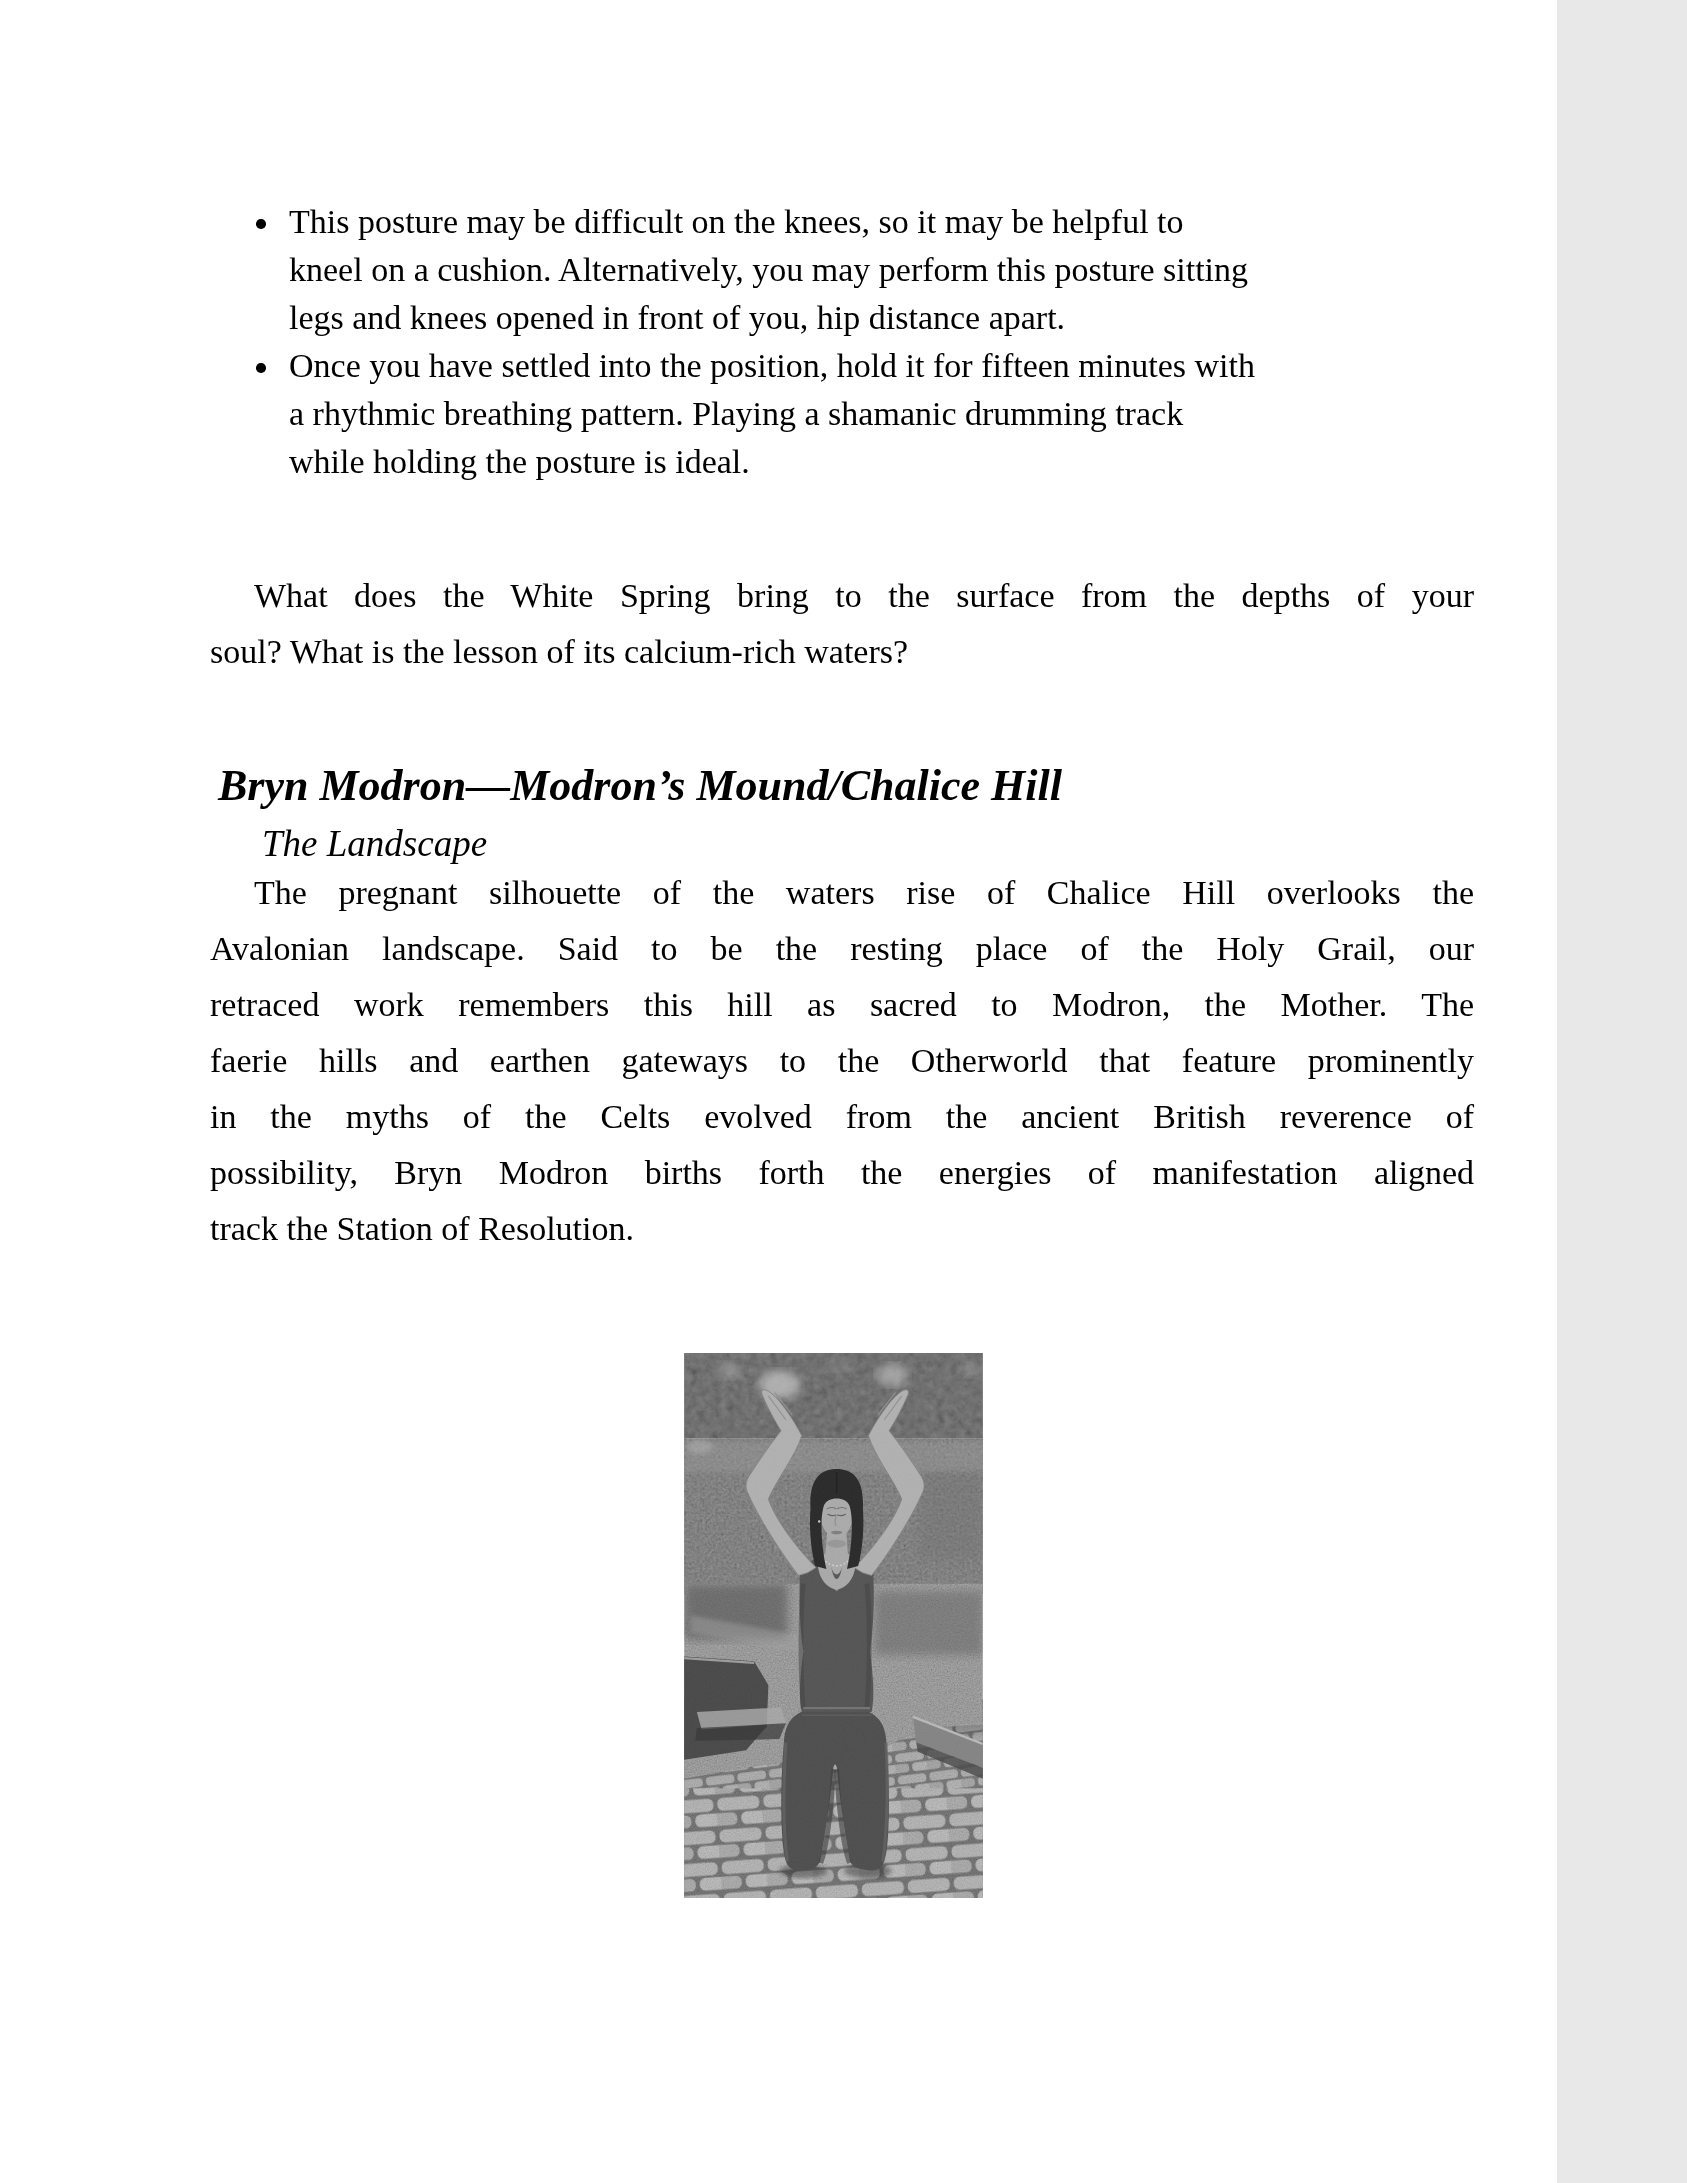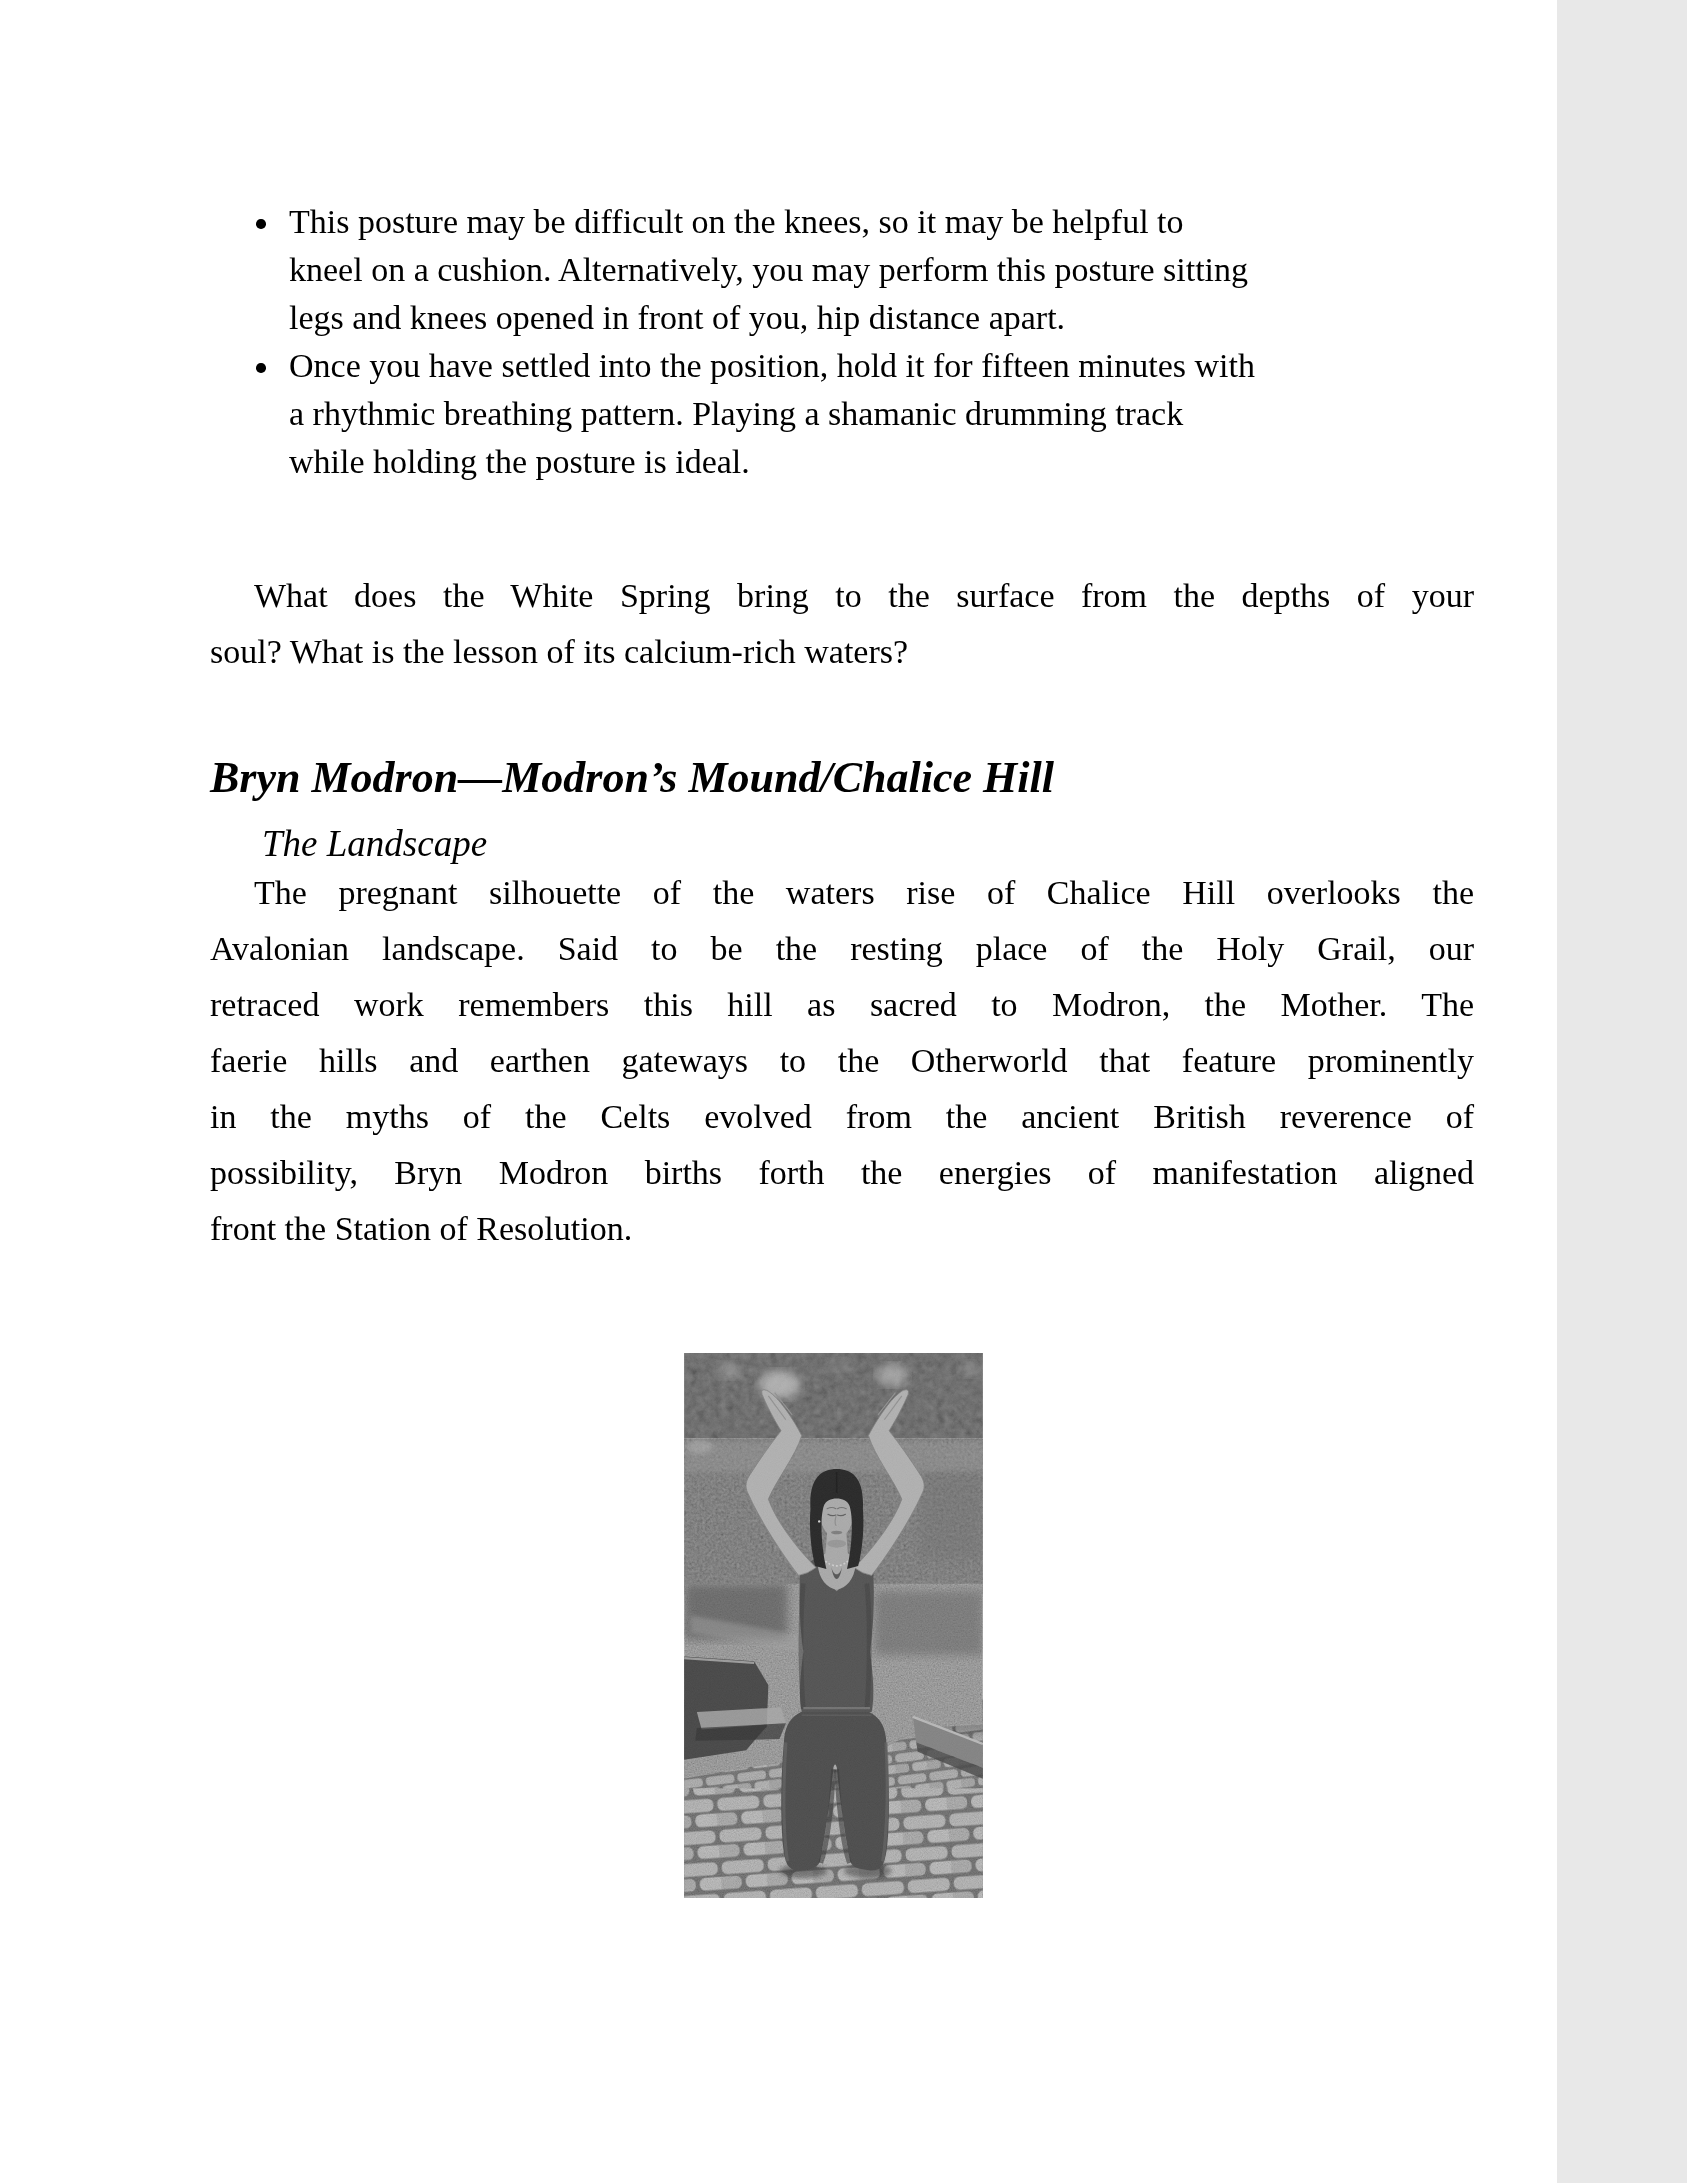--- a/index.html
+++ b/index.html
@@ -15,21 +15,21 @@
   .bullet-item{position:relative;padding-left:79px;}
   .dot{position:absolute;left:46px;top:21.4px;width:9.5px;height:9.5px;background:#000;border-radius:50%;}
   .bl{font-size:34px;line-height:48px;white-space:normal;}
   .para{position:absolute;left:210px;width:1264px;}
   .p1{top:568px;}
   .p1 .bl{line-height:56px;}
   .p2{top:865px;}
   .p2 .bl{line-height:56px;}
   .j{text-align:justify;text-align-last:justify;}
   .indent{text-indent:44px;}
-  .heading{position:absolute;left:210px;top:749px;margin:0;font-size:44px;line-height:57px;font-weight:bold;font-style:italic;white-space:nowrap;}
+  .heading{position:absolute;left:210px;top:749px;margin:8px;font-size:44px;line-height:57px;font-weight:bold;font-style:italic;white-space:nowrap;}
   .subheading{position:absolute;left:262px;top:815px;margin:0;font-size:37px;line-height:57px;font-weight:normal;font-style:italic;white-space:nowrap;}
   .photo{position:absolute;left:684px;top:1353px;width:299px;height:545px;margin:0;}
   .photo svg{display:block;width:100%;height:100%;}
 </style>
 </head>
 <body>
 
 <div class="page">
 
   <ul class="bullets">
@@ -55,21 +55,21 @@
   <h2 class="heading">Bryn Modron—Modron’s Mound/Chalice Hill</h2>
   <h3 class="subheading">The Landscape</h3>
 
   <div class="para p2">
     <div class="bl j indent">The pregnant silhouette of the waters rise of Chalice Hill overlooks the</div>
     <div class="bl j">Avalonian landscape. Said to be the resting place of the Holy Grail, our</div>
     <div class="bl j">retraced work remembers this hill as sacred to Modron, the Mother. The</div>
     <div class="bl j">faerie hills and earthen gateways to the Otherworld that feature prominently</div>
     <div class="bl j">in the myths of the Celts evolved from the ancient British reverence of</div>
     <div class="bl j">possibility, Bryn Modron births forth the energies of manifestation aligned</div>
-    <div class="bl">front the Station of Resolution.</div>
+    <div class="bl">track the Station of Resolution.</div>
   </div>
 
   <figure class="photo" role="img" aria-label="Black-and-white photograph of a woman kneeling upright on a cobblestone path in front of a clipped hedge, arms raised overhead in a wide V with wrists flexed and palms opening outward, eyes closed.">
     <svg viewBox="0 0 376 686" xmlns="http://www.w3.org/2000/svg">
       <defs>
         <filter id="nzTrees" x="0%" y="0%" width="100%" height="100%">
           <feTurbulence type="fractalNoise" baseFrequency="0.11" numOctaves="4" seed="7"></feTurbulence>
           <feColorMatrix type="matrix" values="0.33 0.33 0.33 0 0  0.33 0.33 0.33 0 0  0.33 0.33 0.33 0 0  0 0 0 0 1"></feColorMatrix>
         </filter>
         <filter id="nzHedge" x="0%" y="0%" width="100%" height="100%">

